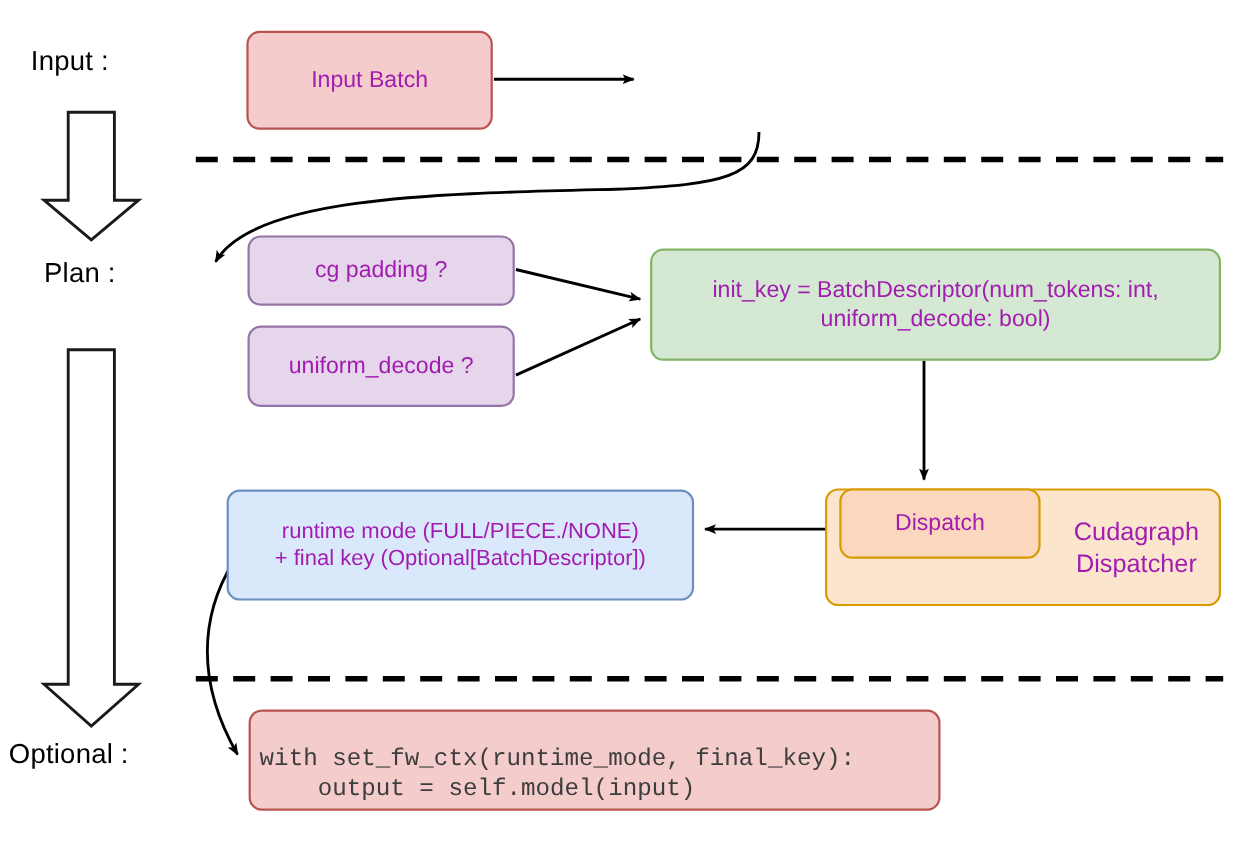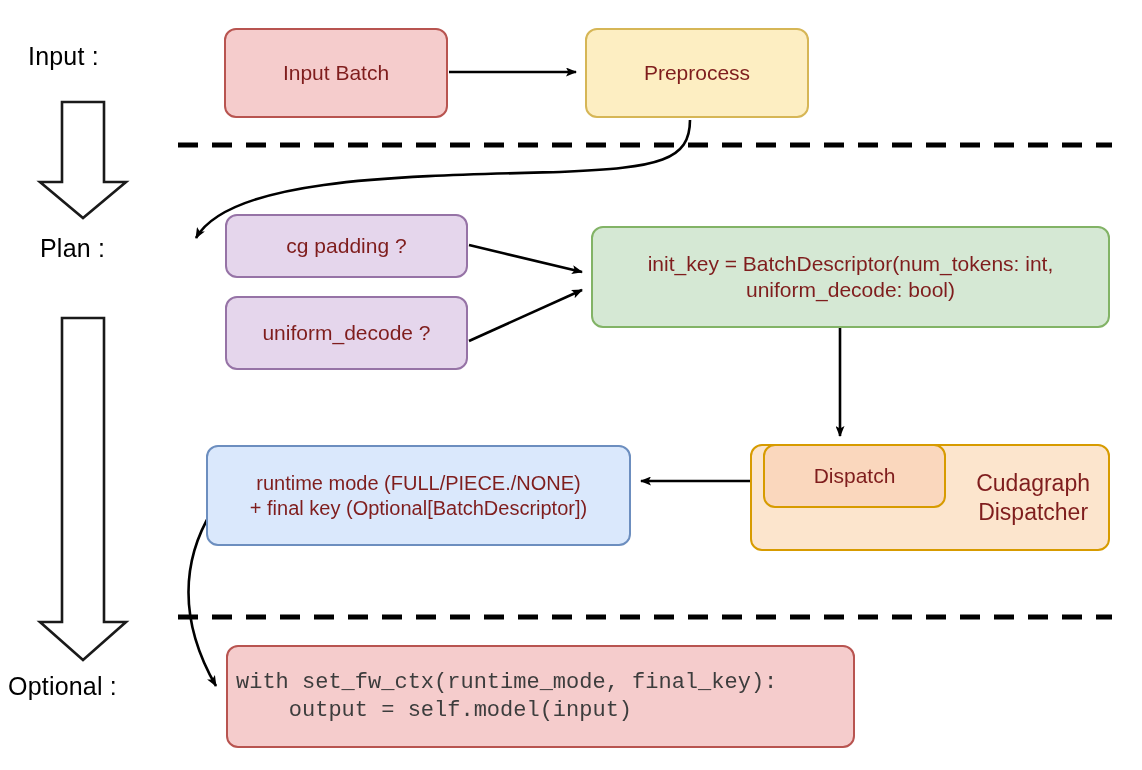--- a/index.html
+++ b/index.html
@@ -2,21 +2,21 @@
 <html><head>
 <meta charset="utf-8">
 <style>
   html,body{margin:0;padding:0;background:#ffffff;}
   #root{position:relative;width:1142px;height:770px;background:#fff;
         font-family:"Liberation Sans",sans-serif;overflow:hidden;}
   .stage-label{position:absolute;font-weight:normal;font-size:25px;color:#000;
                white-space:nowrap;letter-spacing:.2px;}
   .node{position:absolute;box-sizing:border-box;display:flex;align-items:center;
         justify-content:center;text-align:center;border-width:2px;border-style:solid;
-        border-radius:12px;font-size:21px;color:#7f1d1d;line-height:1.25;padding:4px 8px;}
+        border-radius:12px;font-size:21px;color:#a21caf;line-height:1.25;padding:4px 8px;}
   .node.mono{font-family:"Liberation Mono",monospace;font-size:22px;
              justify-content:flex-start;text-align:left;white-space:pre;color:#3d3d3d;}
   svg.overlay{position:absolute;left:0;top:0;width:1142px;height:770px;
               pointer-events:none;overflow:visible;}
   .dash{stroke:#000;stroke-width:5;stroke-dasharray:20 14;fill:none;}
   .conn{stroke:#000;stroke-width:2.6;fill:none;}
   .bigarrow{fill:#ffffff;stroke:#1a1a1a;stroke-width:2.6;stroke-linejoin:miter;}
 </style>
 </head>
 <body>
@@ -53,24 +53,20 @@
     <path class="conn" d="M757,481 L641,481" marker-end="url(#ah)"></path>
 
     <path class="conn" d="M212,511 C182,560 178,620 216,686" marker-end="url(#ah)"></path>
   </svg>
 
   <div class="node" style="left:224px;top:28px;width:224px;height:90px;
         background:#f5cccc;border-color:#b85450;">
     <span>Input Batch</span>
   </div>
 
-  <div class="node" style="left:585px;top:28px;width:224px;height:90px;
-        background:#fdeec2;border-color:#d6b656;">
-    <span>Preprocess</span>
-  </div>
 
   <div class="node" style="left:225px;top:214px;width:243px;height:64px;
         background:#e5d6ec;border-color:#9673a6;">
     <span>cg padding ?</span>
   </div>
 
   <div class="node" style="left:225px;top:296px;width:243px;height:74px;
         background:#e5d6ec;border-color:#9673a6;">
     <span>uniform_decode ?</span>
   </div>
@@ -92,19 +88,19 @@
         background:#fad7bd;border-color:#d79b00;font-size:21px;">
     <span>Dispatch</span>
   </div>
 
   <div class="node" style="left:206px;top:445px;width:425px;height:101px;
         background:#dae8fc;border-color:#6c8ebf;white-space:pre-line;font-size:20px;">
     <span style="white-space:pre-line;">runtime mode (FULL/PIECE./NONE)
 + final key (Optional[BatchDescriptor])</span>
   </div>
 
-  <div class="node mono" style="left:226px;top:645px;width:629px;height:103px;
-        background:#f5cccc;border-color:#b85450;">
+  <div class="node mono" style="left:226px;top:645px;width:629px;height:92px;
+        background:#f5cccc;border-color:#b85450;align-items:flex-end;">
     <span>with set_fw_ctx(runtime_mode, final_key):
     output = self.model(input)</span>
   </div>
 
 </div>
 
 </body></html>

